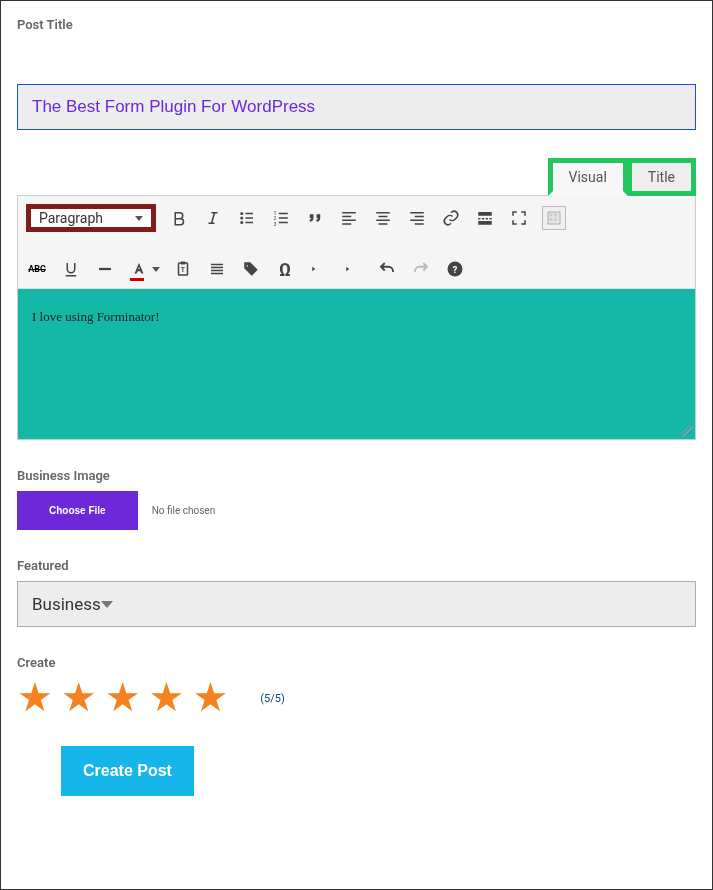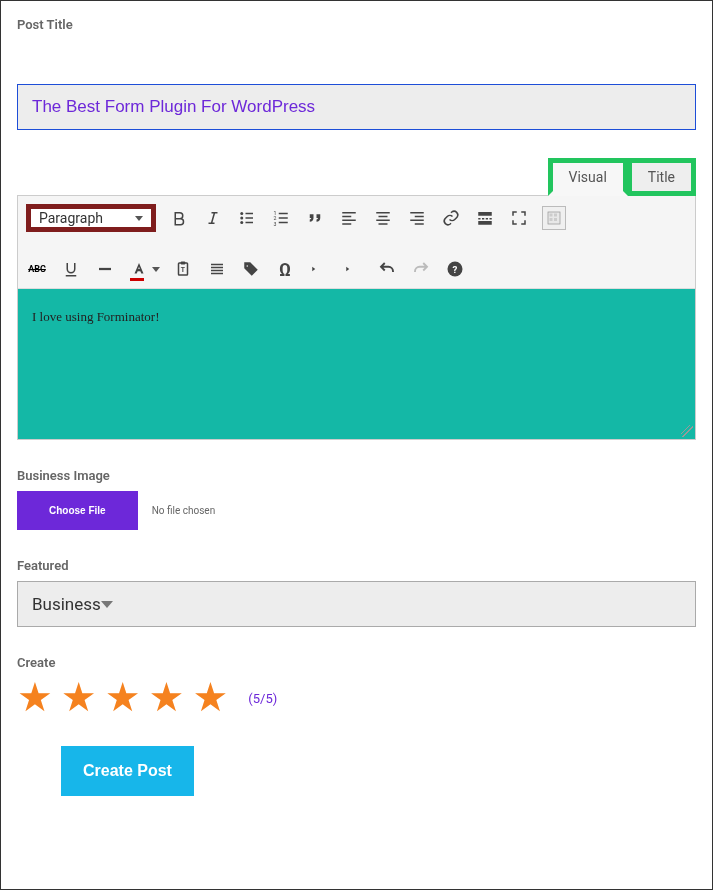--- a/index.html
+++ b/index.html
@@ -131,21 +131,21 @@
   
   .select {
     width:100%;background:#ededed;border:1px solid #aaa;padding:12px 14px;font-size:17px;color:#333;
     display:flex;justify-content:flex-start;align-items:center;cursor:pointer;
   }
   .chev { width:0;height:0;border-left:6px solid transparent;border-right:6px solid transparent;border-top:7px solid #777;}
 
   
   .rating-row{display:flex;align-items:center;gap:8px;}
   .star{color:#f5821f;font-size:40px;cursor:pointer;line-height:1;}
-  .rating-text{color:#6d28d9;font-size:13px;margin-left:12px;}
+  .rating-text{color:#0c4a6e;font-size:11px;margin-left:24px;}
 
   .btn-blue{background:#17b6ea;color:#fff;border:none;padding:16px 22px;font-size:16px;font-weight:600;cursor:pointer;}
 
   .abc{font-size:9px;font-weight:700;text-decoration:line-through;display:flex;align-items:center;justify-content:center;width:22px;}
 </style>
 </head>
 <body>
 
 <div class="container">
 

